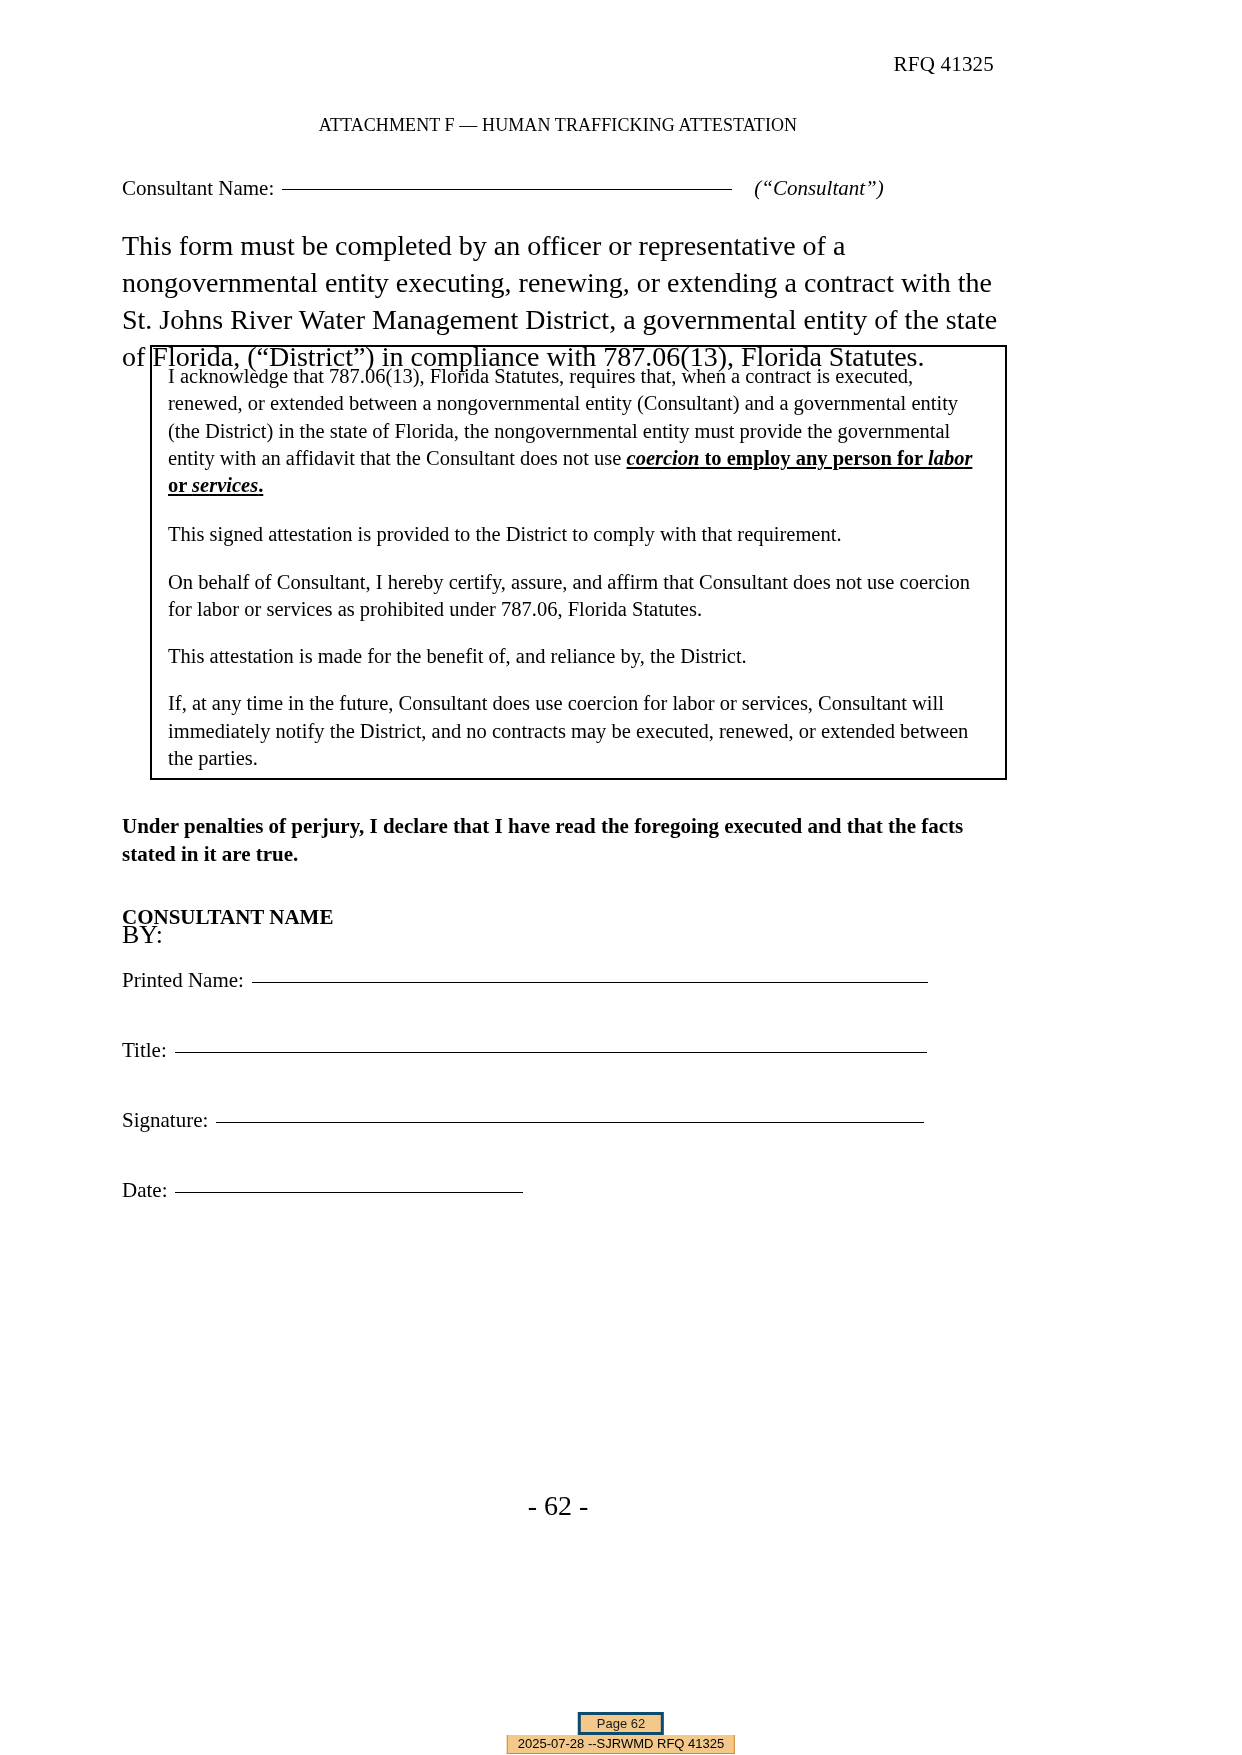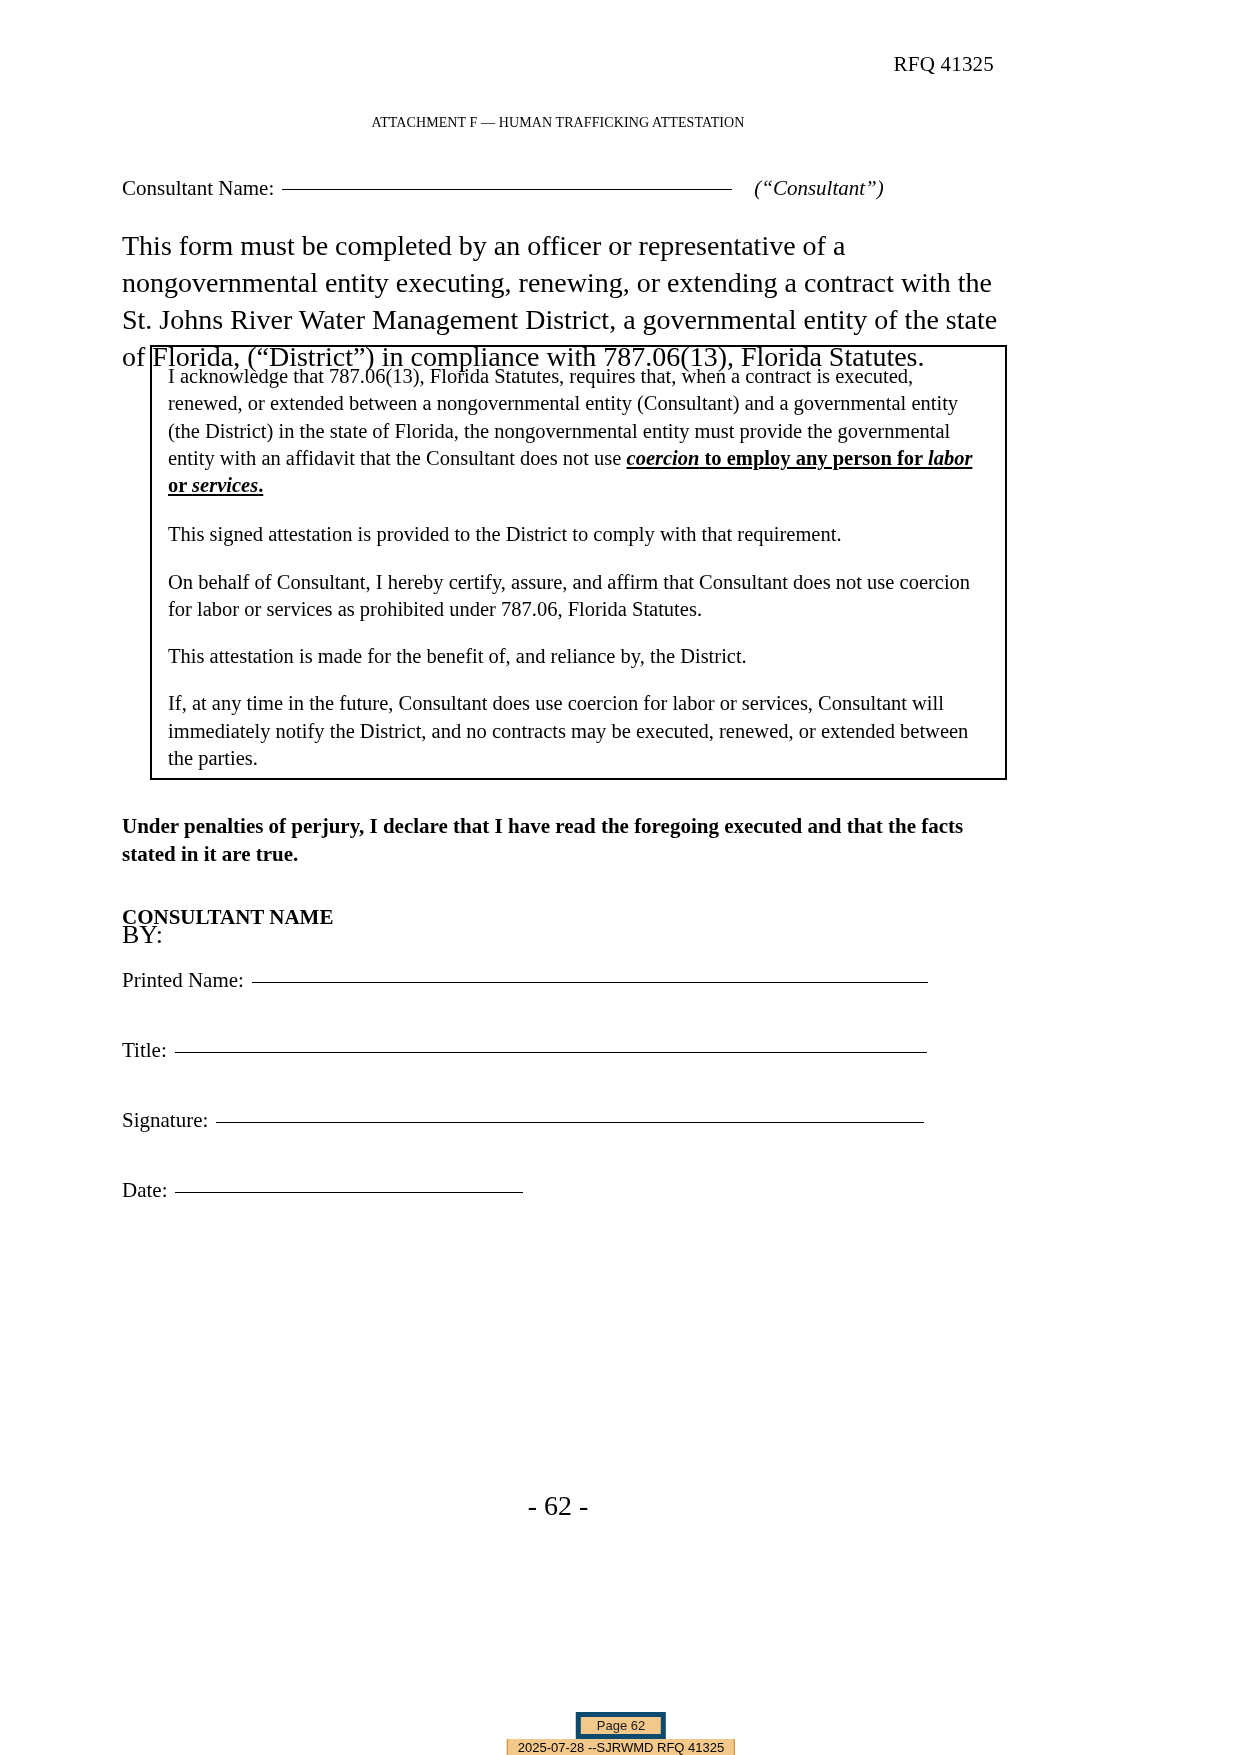--- a/index.html
+++ b/index.html
@@ -36,21 +36,21 @@
     white-space: nowrap;
   }
 
   
   .doc-title {
     position: absolute;
     left: 0;
     top: 115px;
     width: 872px;
     text-align: center;
-    font-size: 14px;
+    font-size: 18px;
     letter-spacing: .1px;
   }
 
   
   .consultant-row {
     position: absolute;
     left: 0;
     top: 176px;
     width: 872px;
     font-size: 21px;
@@ -176,21 +176,21 @@
   .footer-stamp {
     position: absolute;
     left: 50%;
     transform: translateX(-50%);
     top: 1712px;
     text-align: center;
     font-family: "Liberation Sans", sans-serif;
   }
   .stamp-top {
     background: #f3c98b;
-    border: 5px solid #0c4a6e;
+    border: 3px solid #0c4a6e;
     color: #1a1a1a;
     font-size: 13px;
     line-height: 15px;
     padding: 1px 16px 1px 16px;
     display: inline-block;
     box-sizing: border-box;
   }
   .stamp-bottom {
     background: #f3c98b;
     border: 1px solid #d4892f;

